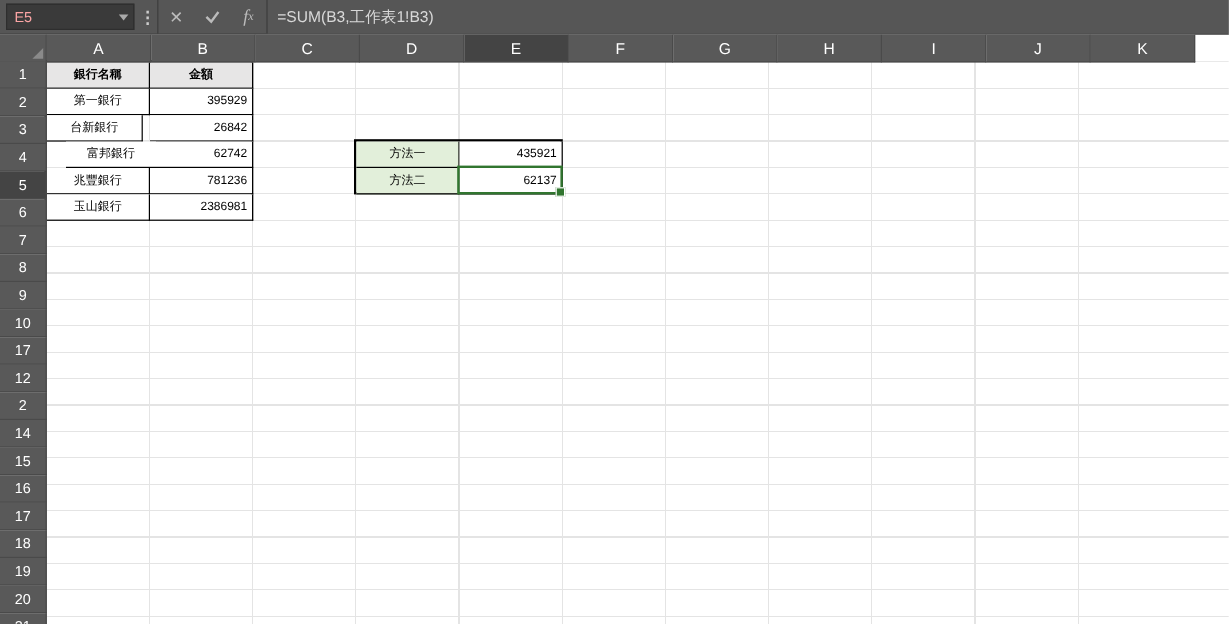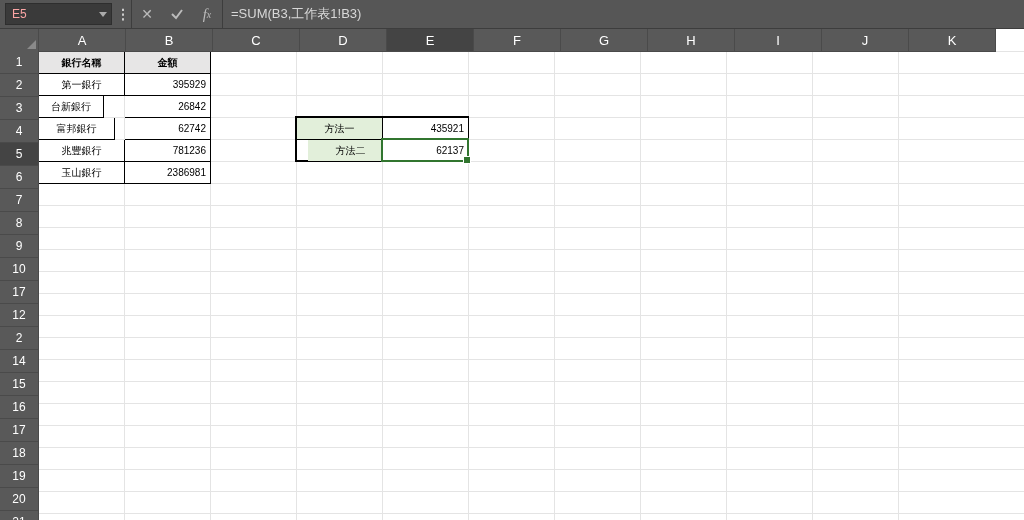--- a/index.html
+++ b/index.html
@@ -248,32 +248,32 @@
       <div class="row-h">21</div>
     </div>
 
   <div class="grid" id="grid" style="background: linear-gradient(to right, rgb(228, 228, 228) 0px, rgb(228, 228, 228) 1px, transparent 1px, transparent 86px, rgb(228, 228, 228) 86px, rgb(228, 228, 228) 87px, transparent 87px, transparent 172px, rgb(228, 228, 228) 172px, rgb(228, 228, 228) 173px, transparent 173px, transparent 258px, rgb(228, 228, 228) 258px, rgb(228, 228, 228) 259px, transparent 259px, transparent 344px, rgb(228, 228, 228) 344px, rgb(228, 228, 228) 345px, transparent 345px, transparent 430px, rgb(228, 228, 228) 430px, rgb(228, 228, 228) 431px, transparent 431px, transparent 516px, rgb(228, 228, 228) 516px, rgb(228, 228, 228) 517px, transparent 517px, transparent 602px, rgb(228, 228, 228) 602px, rgb(228, 228, 228) 603px, transparent 603px, transparent 688px, rgb(228, 228, 228) 688px, rgb(228, 228, 228) 689px, transparent 689px, transparent 774px, rgb(228, 228, 228) 774px, rgb(228, 228, 228) 775px, transparent 775px, transparent 860px, rgb(228, 228, 228) 860px, rgb(228, 228, 228) 861px, transparent 861px, transparent 946px), repeating-linear-gradient(rgb(228, 228, 228) 0px, rgb(228, 228, 228) 1px, transparent 1px, transparent 22px);">
 
     <div class="tbl-region" id="tblAB" style="left: -1px; top: -1px; width: 174px; height: 134px;">
         <div class="tbl-cell hdr-cell" style="left: 0px; top: 0px; width: 86px;">銀行名稱</div>
         <div class="tbl-cell hdr-cell" style="left: 86px; top: 0px; width: 86px;">金額</div>
         <div class="tbl-cell " style="left: 0px; top: 22px; width: 86px;">第一銀行</div>
         <div class="tbl-cell right" style="left: 86px; top: 22px; width: 86px;">395929</div>
-        <div class="tbl-cell " style="left: 0px; top: 44px; width: 65px;">台新銀行</div>
+        <div class="tbl-cell " style="left: 0px; top: 44px; width: 80px;">台新銀行</div>
         <div class="tbl-cell right" style="left: 86px; top: 44px; width: 86px;">26842</div>
-        <div class="tbl-cell " style="left: 0px; top: 66px; width: 76px;">富邦銀行</div>
+        <div class="tbl-cell " style="left: 16px; top: 66px; width: 76px;">富邦銀行</div>
         <div class="tbl-cell right" style="left: 86px; top: 66px; width: 86px;">62742</div>
         <div class="tbl-cell " style="left: 0px; top: 88px; width: 86px;">兆豐銀行</div>
         <div class="tbl-cell right" style="left: 86px; top: 88px; width: 86px;">781236</div>
         <div class="tbl-cell " style="left: 0px; top: 110px; width: 86px;">玉山銀行</div>
         <div class="tbl-cell right" style="left: 86px; top: 110px; width: 86px;">2386981</div>
       </div>
 
     <div class="tbl-region" id="tblDE" style="left: 257px; top: 65px; width: 174px; height: 46px;">
         <div class="tbl-cell green-cell" style="left: 0px; top: 0px; width: 86px; text-align: center;">方法一</div>
         <div class="tbl-cell right" style="left: 86px; top: 0px; width: 86px;">435921</div>
-        <div class="tbl-cell green-cell" style="left: 0px; top: 22px; width: 86px; margin-left: 11px;">方法二</div>
+        <div class="tbl-cell green-cell" style="left: 0px; top: 22px; width: 86px;">方法二</div>
         <div class="tbl-cell right" style="left: 86px; top: 22px; width: 86px;">62137</div>
       </div>
 
     <div class="active-cell-outline" id="activeOutline" style="left: 343px; top: 87px; width: 88px; height: 24px;"></div>
   </div>
 </div>
 
 </body></html>

